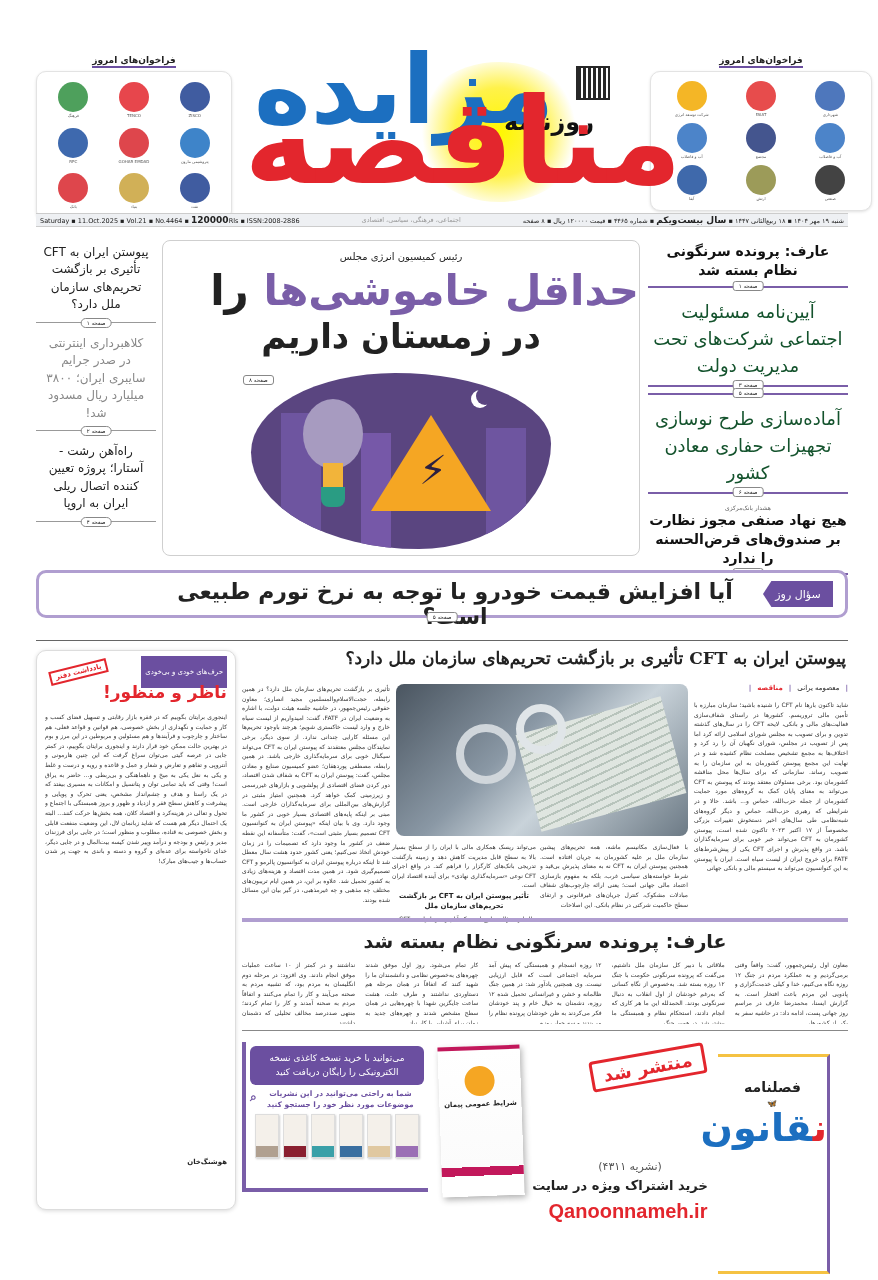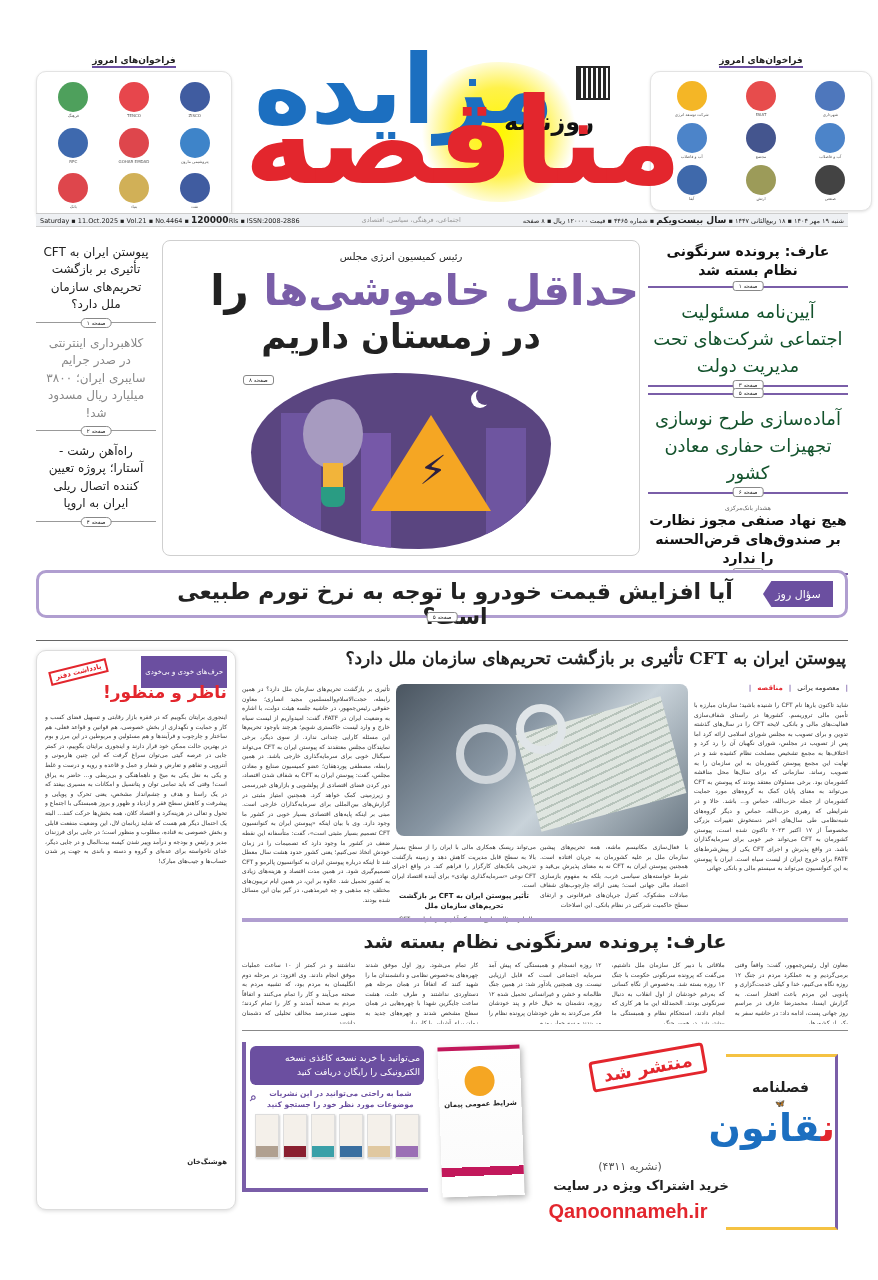--- a/index.html
+++ b/index.html
@@ -243,21 +243,21 @@
 <div class="abs" style="left:242px;top:960px;width:606px;display:flex;flex-direction:row;gap:10px" id="arefCols">
     <div class="body-text" style="flex: 1 1 0%; height: 64px; overflow: hidden;">معاون اول رئیس‌جمهور، گفت: واقعاً وقتی برمی‌گردیم و به عملکرد مردم در جنگ ۱۲ روزه نگاه می‌کنیم، خدا و کیلی خدمت‌گزاری و پادویی این مردم باعث افتخار است. به گزارش ایسنا، محمدرضا عارف در مراسم روز جهانی پست، ادامه داد: در حاشیه سفر به یکی از کشورها،</div>
     <div class="body-text" style="flex: 1 1 0%; height: 64px; overflow: hidden;">ملاقاتی با دبیر کل سازمان ملل داشتیم، می‌گفت که پرونده سرنگونی حکومت با جنگ ۱۲ روزه بسته شد. به‌خصوص از نگاه کسانی که به‌رغم خودشان از اول انقلاب به دنبال سرنگونی بودند. الحمدلله این ما هر کاری که انجام دادند، استحکام نظام و همبستگی ما بیشتر شد. در همین جنگ</div>
     <div class="body-text" style="flex: 1 1 0%; height: 64px; overflow: hidden;">۱۲ روزه انسجام و همبستگی که پیش آمد سرمایه اجتماعی است که قابل ارزیابی نیست. وی همچنین یادآور شد: در همین جنگ ظالمانه و خشن و غیرانسانی تحمیل شده ۱۲ روزه، دشمنان به خیال خام و پند خودشان فکر می‌کردند به ظن خودشان پرونده نظام را می‌بندند و سه چهار روزه</div>
     <div class="body-text" style="flex: 1 1 0%; height: 64px; overflow: hidden;">کار تمام می‌شود. روز اول موفق شدند چهره‌های به‌خصوص نظامی و دانشمندان ما را شهید کنند که اتفاقاً در همان مرحله هم دستاوردی نداشتند و طرف علت، هشت ساعت جایگزین شهدا با چهره‌هایی در همان سطح مشخص شدند و چهره‌های جدید به زمان برای آشنایی با کار نیاز</div>
     <div class="body-text" style="flex: 1 1 0%; height: 64px; overflow: hidden;">نداشتند و در کمتر از ۱۰ ساعت عملیات موفق انجام دادند. وی افزود: در مرحله دوم انگلیسان به مردم بود، که تشبیه مردم به صحنه می‌آیند و کار را تمام می‌کنند و اتفاقاً مردم به صحنه آمدند و کار را تمام کردند؛ منتهی صددرصد مخالف تحلیلی که دشمنان داشتند.</div>
   </div>
 <div class="abs" style="left:242px;top:1030px;width:606px;height:1px;background:#888"></div>
 
 <div class="abs" style="left:242px;top:1042px;width:186px;height:150px;border-left:4px solid #7a5ea8;border-bottom:4px solid #7a5ea8;padding:4px">
-  <div style="background:#6b4fa0;color:#fff;border-radius:6px;font-size:9px;text-align:right;padding:6px 4px;line-height:1.5">می‌توانید با خرید نسخه کاغذی نسخه الکترونیکی را رایگان دریافت کنید</div>
+  <div style="background:#6b4fa0;color:#fff;border-radius:6px;font-size:9px;text-align:center;padding:6px 4px;line-height:1.5">می‌توانید با خرید نسخه کاغذی نسخه الکترونیکی را رایگان دریافت کنید</div>
   <div style="color:#6b4fa0;font-size:7.5px;font-weight:bold;text-align:center;margin:4px 0;line-height:1.4">
     <span style="float:left;font-size:12px">⌕</span>
     <span>شما به راحتی می‌توانید در این نشریات موضوعات مورد نظر خود را جستجو کنید</span>
   </div>
   <div style="display:flex;gap:4px;justify-content:center" id="bookRow">
       <div style="width: 24px; height: 44px; background: linear-gradient(rgb(244, 240, 234) 75%, rgb(155, 111, 181) 75%); border: 1px solid rgb(221, 221, 221); box-shadow: rgba(0, 0, 0, 0.2) 1px 1px 2px;"></div>
       <div style="width: 24px; height: 44px; background: linear-gradient(rgb(244, 240, 234) 75%, rgb(224, 200, 160) 75%); border: 1px solid rgb(221, 221, 221); box-shadow: rgba(0, 0, 0, 0.2) 1px 1px 2px;"></div>
       <div style="width: 24px; height: 44px; background: linear-gradient(rgb(244, 240, 234) 75%, rgb(58, 111, 160) 75%); border: 1px solid rgb(221, 221, 221); box-shadow: rgba(0, 0, 0, 0.2) 1px 1px 2px;"></div>
       <div style="width: 24px; height: 44px; background: linear-gradient(rgb(244, 240, 234) 75%, rgb(58, 160, 168) 75%); border: 1px solid rgb(221, 221, 221); box-shadow: rgba(0, 0, 0, 0.2) 1px 1px 2px;"></div>
       <div style="width: 24px; height: 44px; background: linear-gradient(rgb(244, 240, 234) 75%, rgb(138, 32, 48) 75%); border: 1px solid rgb(221, 221, 221); box-shadow: rgba(0, 0, 0, 0.2) 1px 1px 2px;"></div>
@@ -266,20 +266,20 @@
 </div>
 
 <div class="abs" style="left:440px;top:1046px;width:82px;height:150px;background:linear-gradient(180deg,#fff 0%,#fbfbfb 80%,#c2185b 80%,#c2185b 86%,#fff 86%);box-shadow:2px 3px 6px rgba(0,0,0,.3);transform:rotate(-2deg);border-top:4px solid #c2185b">
   <div style="width:30px;height:30px;margin:16px auto 4px;border-radius:50%;background:#f5a623"></div>
   <div style="font-size:7px;text-align:center;font-weight:bold">شرایط عمومی پیمان</div>
 </div>
 
 <div class="abs" style="left:530px;top:1044px;width:320px;height:196px;">
   <div class="abs" style="left:60px;top:8px;border:3px solid #e3262d;color:#e3262d;font-size:18px;font-weight:bold;padding:2px 10px;transform:rotate(-10deg);border-radius:4px">منتشر شد</div>
   <div class="abs" style="left:40px;top:116px;width:120px;text-align:center;font-size:11px;color:#555">(نشریه ۴۳۱۱)</div>
-  <div class="abs" style="left:21px;top:134px;width:180px;text-align:center;font-size:13px;font-weight:bold">خرید اشتراک ویژه در سایت</div>
+  <div class="abs" style="left:0;top:134px;width:180px;text-align:center;font-size:13px;font-weight:bold">خرید اشتراک ویژه در سایت</div>
   <div class="abs" style="left:8px;top:156px;width:180px;text-align:center;font-size:20px;font-weight:bold;font-family:'Liberation Sans',sans-serif;direction:ltr"><span style="color:#e3262d">Qanoonnameh.ir</span></div>
-  <div class="abs" style="left:196px;top:10px;width:112px;height:176px;border-right:3px solid #7a5ea8;border-top:3px solid #f5c242;border-bottom:3px solid #f5c242;border-left:none">
+  <div class="abs" style="left:188px;top:10px;width:112px;height:220px;border-right:3px solid #7a5ea8;border-top:3px solid #f5c242;border-bottom:3px solid #f5c242;border-left:none">
     <div style="text-align:center;font-size:14px;font-weight:bold;margin-top:22px">فصلنامه</div>
     <div style="text-align:center;font-size:8px;margin-top:4px">🦋</div>
     <div style="text-align:right;font-size:38px;font-weight:bold;color:#1c6fc0;line-height:1.1"><span style="color:#e3262d">ن</span><span>قانون</span></div>
   </div>
 </div>
 
 </body></html>

